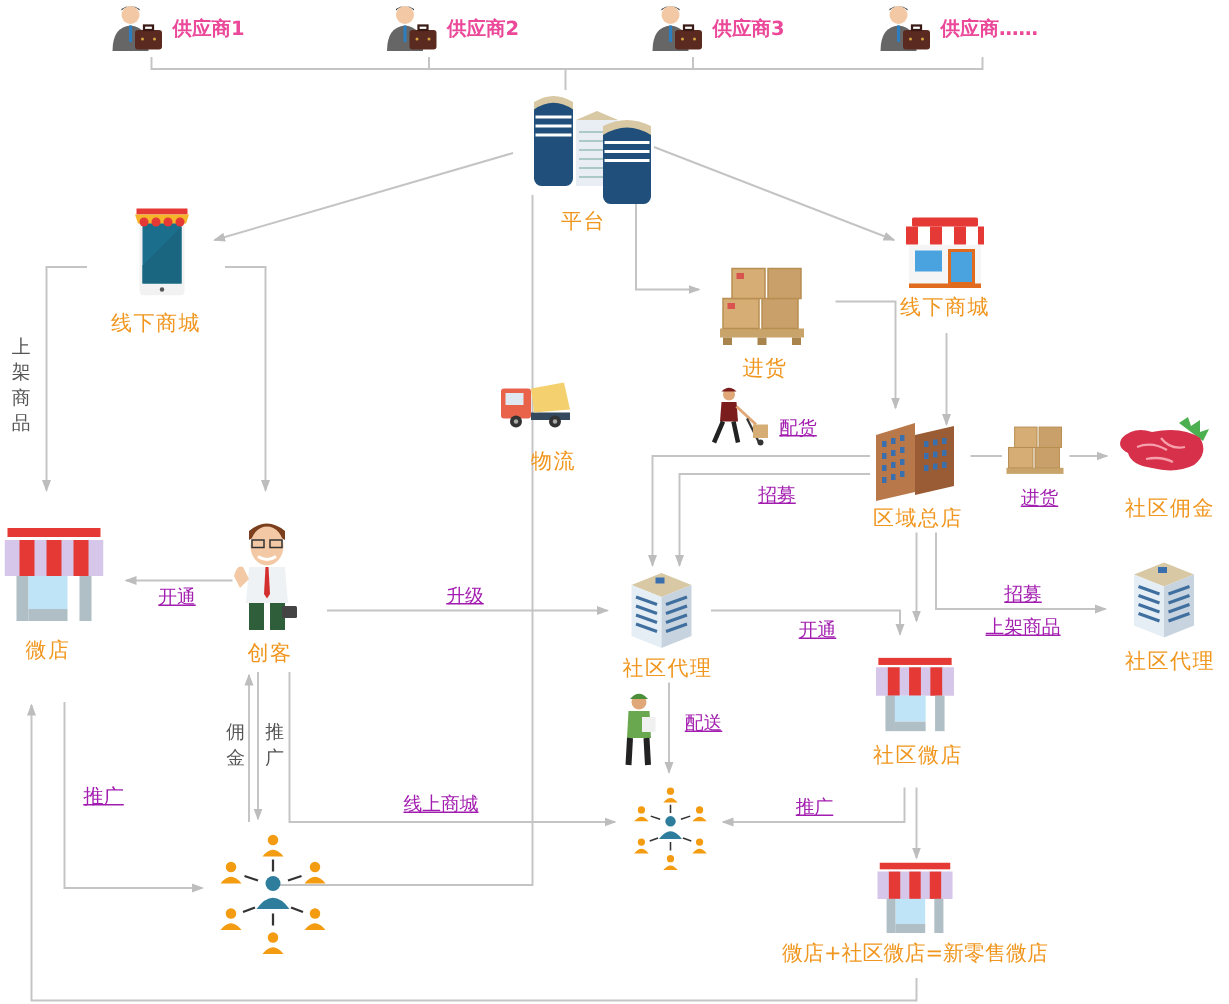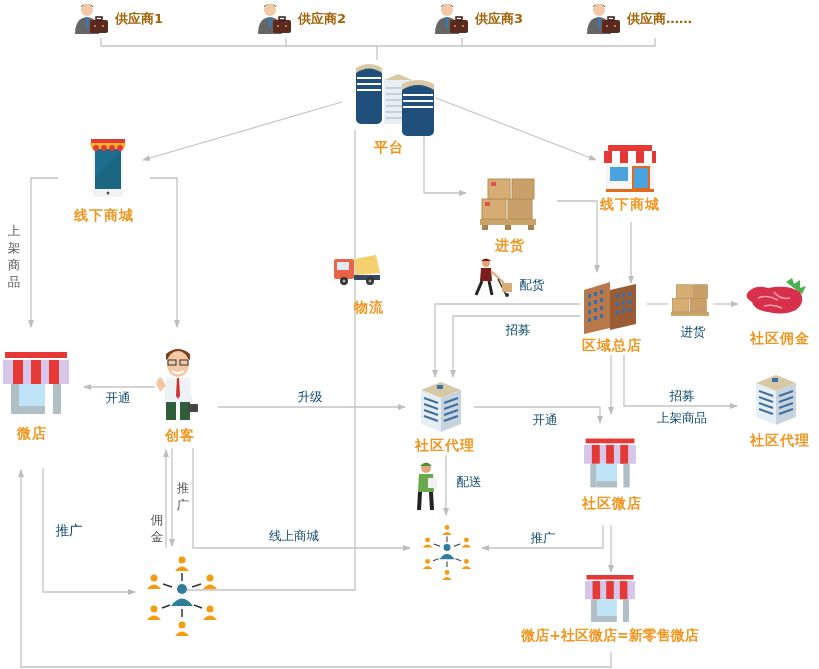--- a/index.html
+++ b/index.html
@@ -1,22 +1,22 @@
 <!DOCTYPE html>
 <html><head>
 <meta charset="utf-8">
 <style>
   html,body{margin:0;padding:0;background:#fff;}
   body{width:819px;height:669px;position:relative;overflow:hidden;font-family:"DejaVu Sans","Liberation Sans",sans-serif;}
   #lines{position:absolute;left:0;top:0;width:819px;height:669px;}
-  .node-label{position:absolute;color:#f0961e;font-weight:bold;font-size:14px;white-space:nowrap;transform:translateX(-50%);letter-spacing:1px;}
-  .edge-label{position:absolute;color:#0c4a6e;font-size:12.5px;white-space:nowrap;transform:translateX(-50%);}
+  .node-label{position:absolute;color:#f0961e;font-weight:normal;font-size:14px;white-space:nowrap;transform:translateX(-50%);letter-spacing:1px;}
+  .edge-label{position:absolute;color:#a21caf;font-size:12.5px;white-space:nowrap;transform:translateX(-50%);text-decoration:underline;}
   .vert-label{position:absolute;color:#555;font-size:12.5px;width:14px;line-height:17px;text-align:center;word-break:break-all;}
   .icon{position:absolute;}
-  .supplier-label{position:absolute;color:#a16207;font-weight:bold;font-size:13px;white-space:nowrap;}
+  .supplier-label{position:absolute;color:#ec4899;font-weight:bold;font-size:13px;white-space:nowrap;}
 </style>
 </head>
 <body>
 
 <svg id="lines" xmlns="http://www.w3.org/2000/svg" width="819" height="669">
   <defs>
     <marker id="arr" markerWidth="8" markerHeight="8" refX="7" refY="4" orient="auto" markerUnits="userSpaceOnUse">
       <path d="M0,1 L8,4 L0,7 Z" fill="#bdbdbd"></path>
     </marker>
   </defs>
@@ -395,21 +395,21 @@
     <circle cx="12" cy="8" r="5" fill="#e0a879"></circle>
       <path d="M6,6 Q12,-1 18,6Z" fill="#4c8f3a"></path>
     <path d="M5,14 H19 L20,32 H4Z" fill="#6aa84f"></path>
     <rect x="14" y="18" width="9" height="10" fill="#f0f0f0"></rect>
     <path d="M6,32 L5,50 M17,32 L18,50" stroke="#222" stroke-width="4"></path>
   </svg>
 </div>
 <span class="edge-label" style="left:469px;top:474px;">配送</span>
 
 <div class="vert-label" style="left:7px;top:222px;">上架商品</div>
-<div class="vert-label" style="left:150px;top:479px;margin-top:32px;">佣金</div>
+<div class="vert-label" style="left:150px;top:479px;">佣金</div>
 <div class="vert-label" style="left:176px;top:479px;">推广</div>
 
 <span class="edge-label" style="left:69px;top:522px;font-size:13.5px;">推广</span>
 <span class="edge-label" style="left:294px;top:528px;">线上商城</span>
 <span class="edge-label" style="left:543px;top:530px;">推广</span>
 
 <div class="icon" style="left:143px;top:551px;">
   <svg width="78" height="86" viewBox="0 0 78 86">
     <g stroke="#333" stroke-width="1.5">
       <line x1="39" y1="22" x2="39" y2="30"></line>

